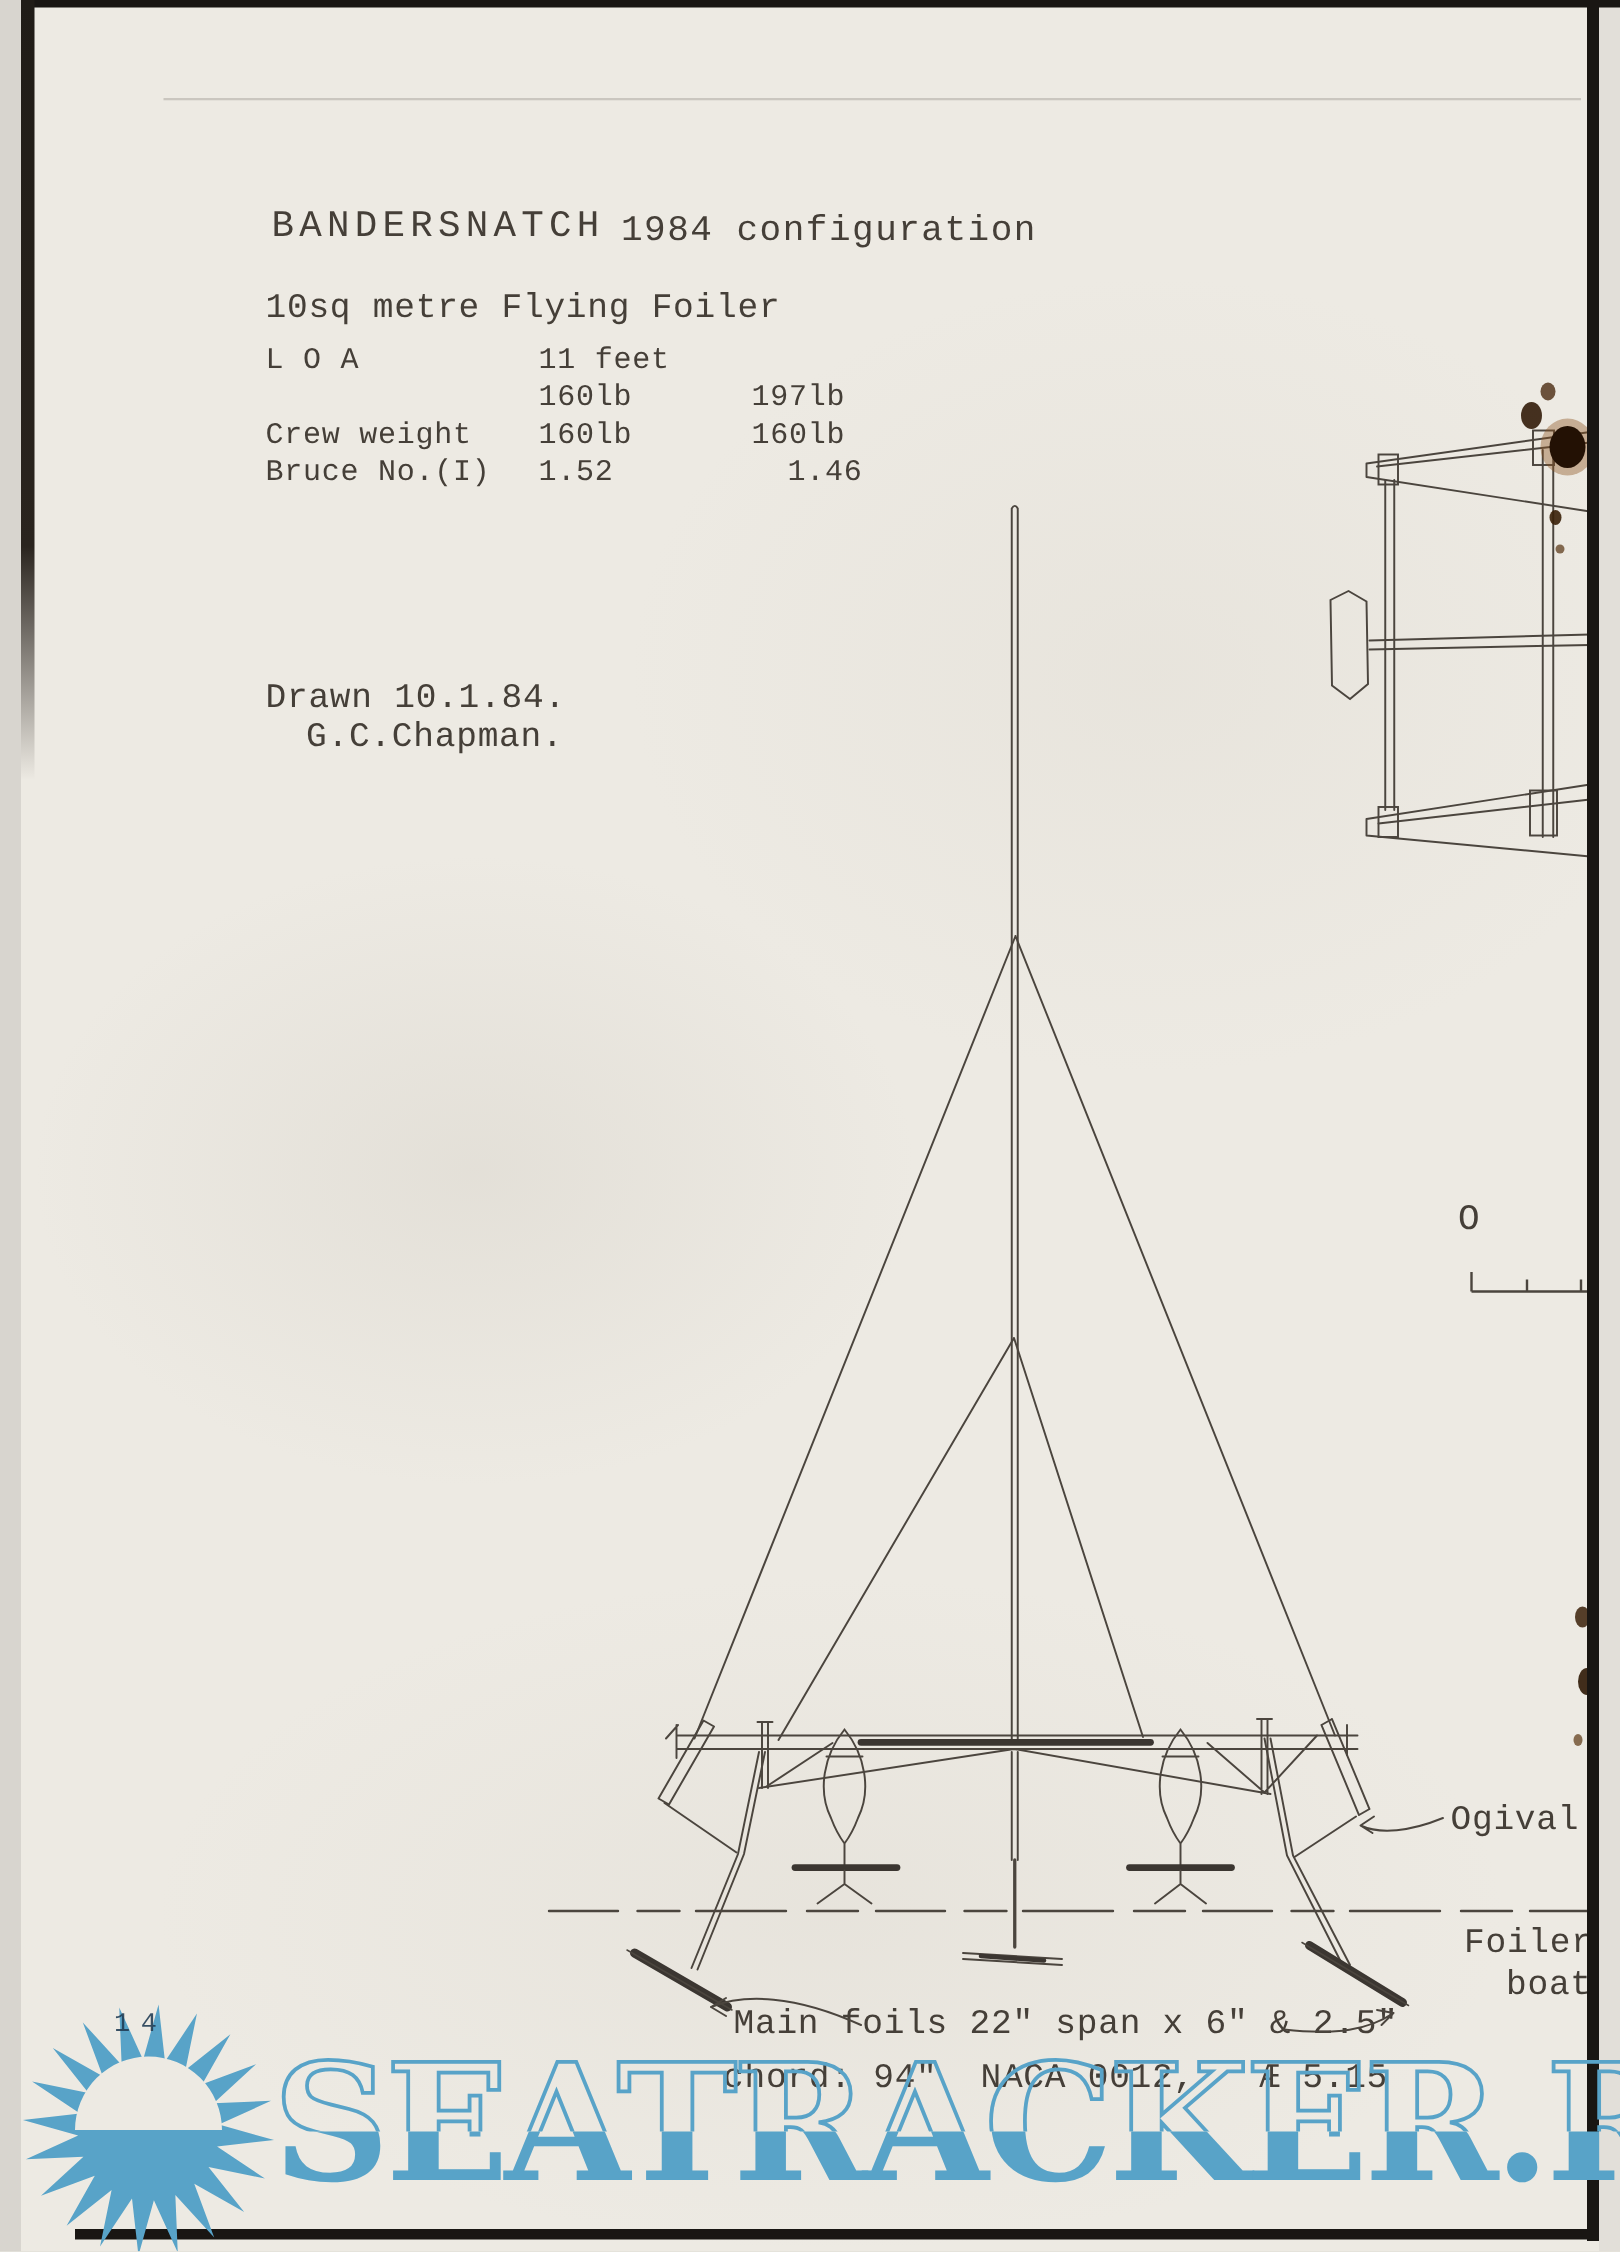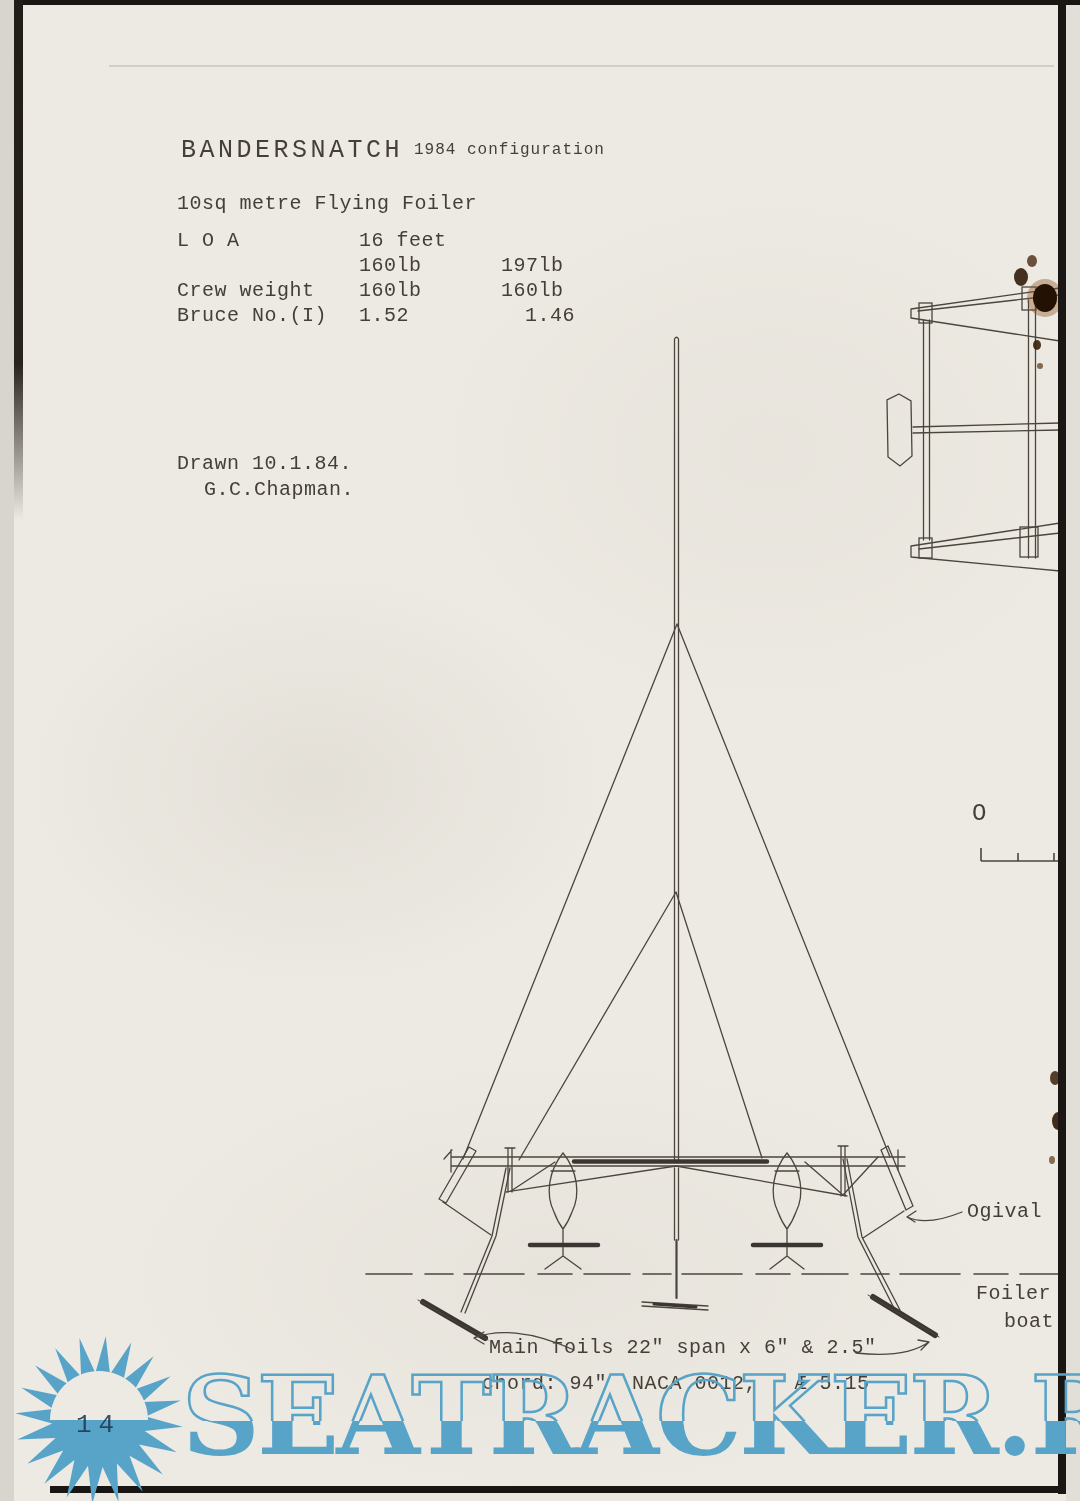--- a/index.html
+++ b/index.html
@@ -7,58 +7,58 @@
   }
   html,body{margin:0;padding:0;}
   body{width:1080px;height:1501px;overflow:hidden;background:#d8d5cf;font-family:"Liberation Mono",monospace;}
   .page{position:relative;width:1080px;height:1501px;background:var(--paper);overflow:hidden;margin-left:14px;}
   .mottle{position:absolute;inset:0;pointer-events:none;
     background:
       radial-gradient(420px 300px at 28% 52%, rgba(205,200,190,.30), rgba(205,200,190,0) 70%),
       radial-gradient(500px 380px at 70% 30%, rgba(216,211,201,.25), rgba(216,211,201,0) 70%),
       radial-gradient(600px 300px at 50% 85%, rgba(210,205,195,.22), rgba(210,205,195,0) 75%);
   }
-  .typed{position:absolute;color:var(--ink);font-family:"Liberation Mono",monospace;font-size:20px;letter-spacing:.5px;white-space:pre;}
+  .typed{position:absolute;color:var(--ink);font-family:"Liberation Mono",monospace;font-size:23px;letter-spacing:.5px;white-space:pre;}
   .doc-title{font-size:25px;letter-spacing:3.5px;}
-  .title-suffix{font-size:16px;letter-spacing:1px;text-align:center;}
+  .title-suffix{font-size:24px;letter-spacing:1px;text-align:center;}
   .spec-table{position:absolute;left:163px;top:229px;}
   .spec-row{display:grid;grid-template-columns:182px 142px auto;height:25px;align-items:baseline;}
   .spec-row span{color:var(--ink);font-size:20px;letter-spacing:.5px;white-space:pre;}
   .spec-row:nth-child(n+4) .c3{padding-left:24px;}
   
   .edge-top{position:absolute;left:0;top:0;width:1080px;height:5px;background:var(--edge);z-index:6;}
   .edge-left{position:absolute;left:0;top:0;width:9px;height:520px;z-index:6;
     background:linear-gradient(to bottom, #201c17 0%, #2a241e 70%, rgba(42,36,30,0) 100%);}
   .edge-right{position:absolute;left:1044px;top:0;width:8px;height:1494px;background:var(--edge);z-index:6;}
   .beyond-right{position:absolute;left:1052px;top:0;width:28px;height:1501px;background:#e2dfd9;z-index:5;}
   .edge-bottom{position:absolute;left:36px;top:1486px;width:1016px;height:7px;background:var(--edge);z-index:6;}
   
   .watermark{position:absolute;left:168px;top:1366px;width:920px;height:100px;z-index:10;pointer-events:none;}
   .wm-layer{position:absolute;left:0;top:0;white-space:nowrap;font-family:"DejaVu Serif",serif;font-weight:bold;
     font-size:108px;line-height:100px;letter-spacing:-3px;}
   .wm-top{color:transparent;-webkit-text-stroke:2.5px var(--wm-blue);clip-path:inset(0 0 45% 0);}
   .wm-bot{color:var(--wm-blue);clip-path:inset(55% 0 0 0);}
   .sun{position:absolute;left:0px;top:1336px;z-index:11;pointer-events:none;}
-  .page-num{position:absolute;left:62px;top:1410px;z-index:12;color:#1f3a52;font-size:26px;letter-spacing:7px;opacity:.88;}
+  .page-num{position:absolute;left:62px;top:1340px;z-index:12;color:#1f3a52;font-size:18px;letter-spacing:7px;opacity:.88;}
   svg.draw{position:absolute;left:0;top:0;z-index:2;}
 </style>
 </head>
 <body>
 
 <div class="page">
   <div class="mottle"></div>
 
   <div class="typed doc-title" style="left:167px;top:136px;">BANDERSNATCH</div>
   <div class="typed title-suffix" style="left:400px;top:141px;">1984 configuration</div>
   <div class="typed" style="left:163px;top:192px;">10sq metre Flying Foiler</div>
 
   <div class="spec-table">
       <div class="spec-row">
         <span class="c1">L O A</span>
-        <span class="c2">16 feet</span>
+        <span class="c2">11 feet</span>
         <span class="c3"></span>
       </div>
       <div class="spec-row">
         <span class="c1"></span>
         <span class="c2">160lb</span>
         <span class="c3">197lb</span>
       </div>
       <div class="spec-row">
         <span class="c1">Crew weight</span>
         <span class="c2">160lb</span>

